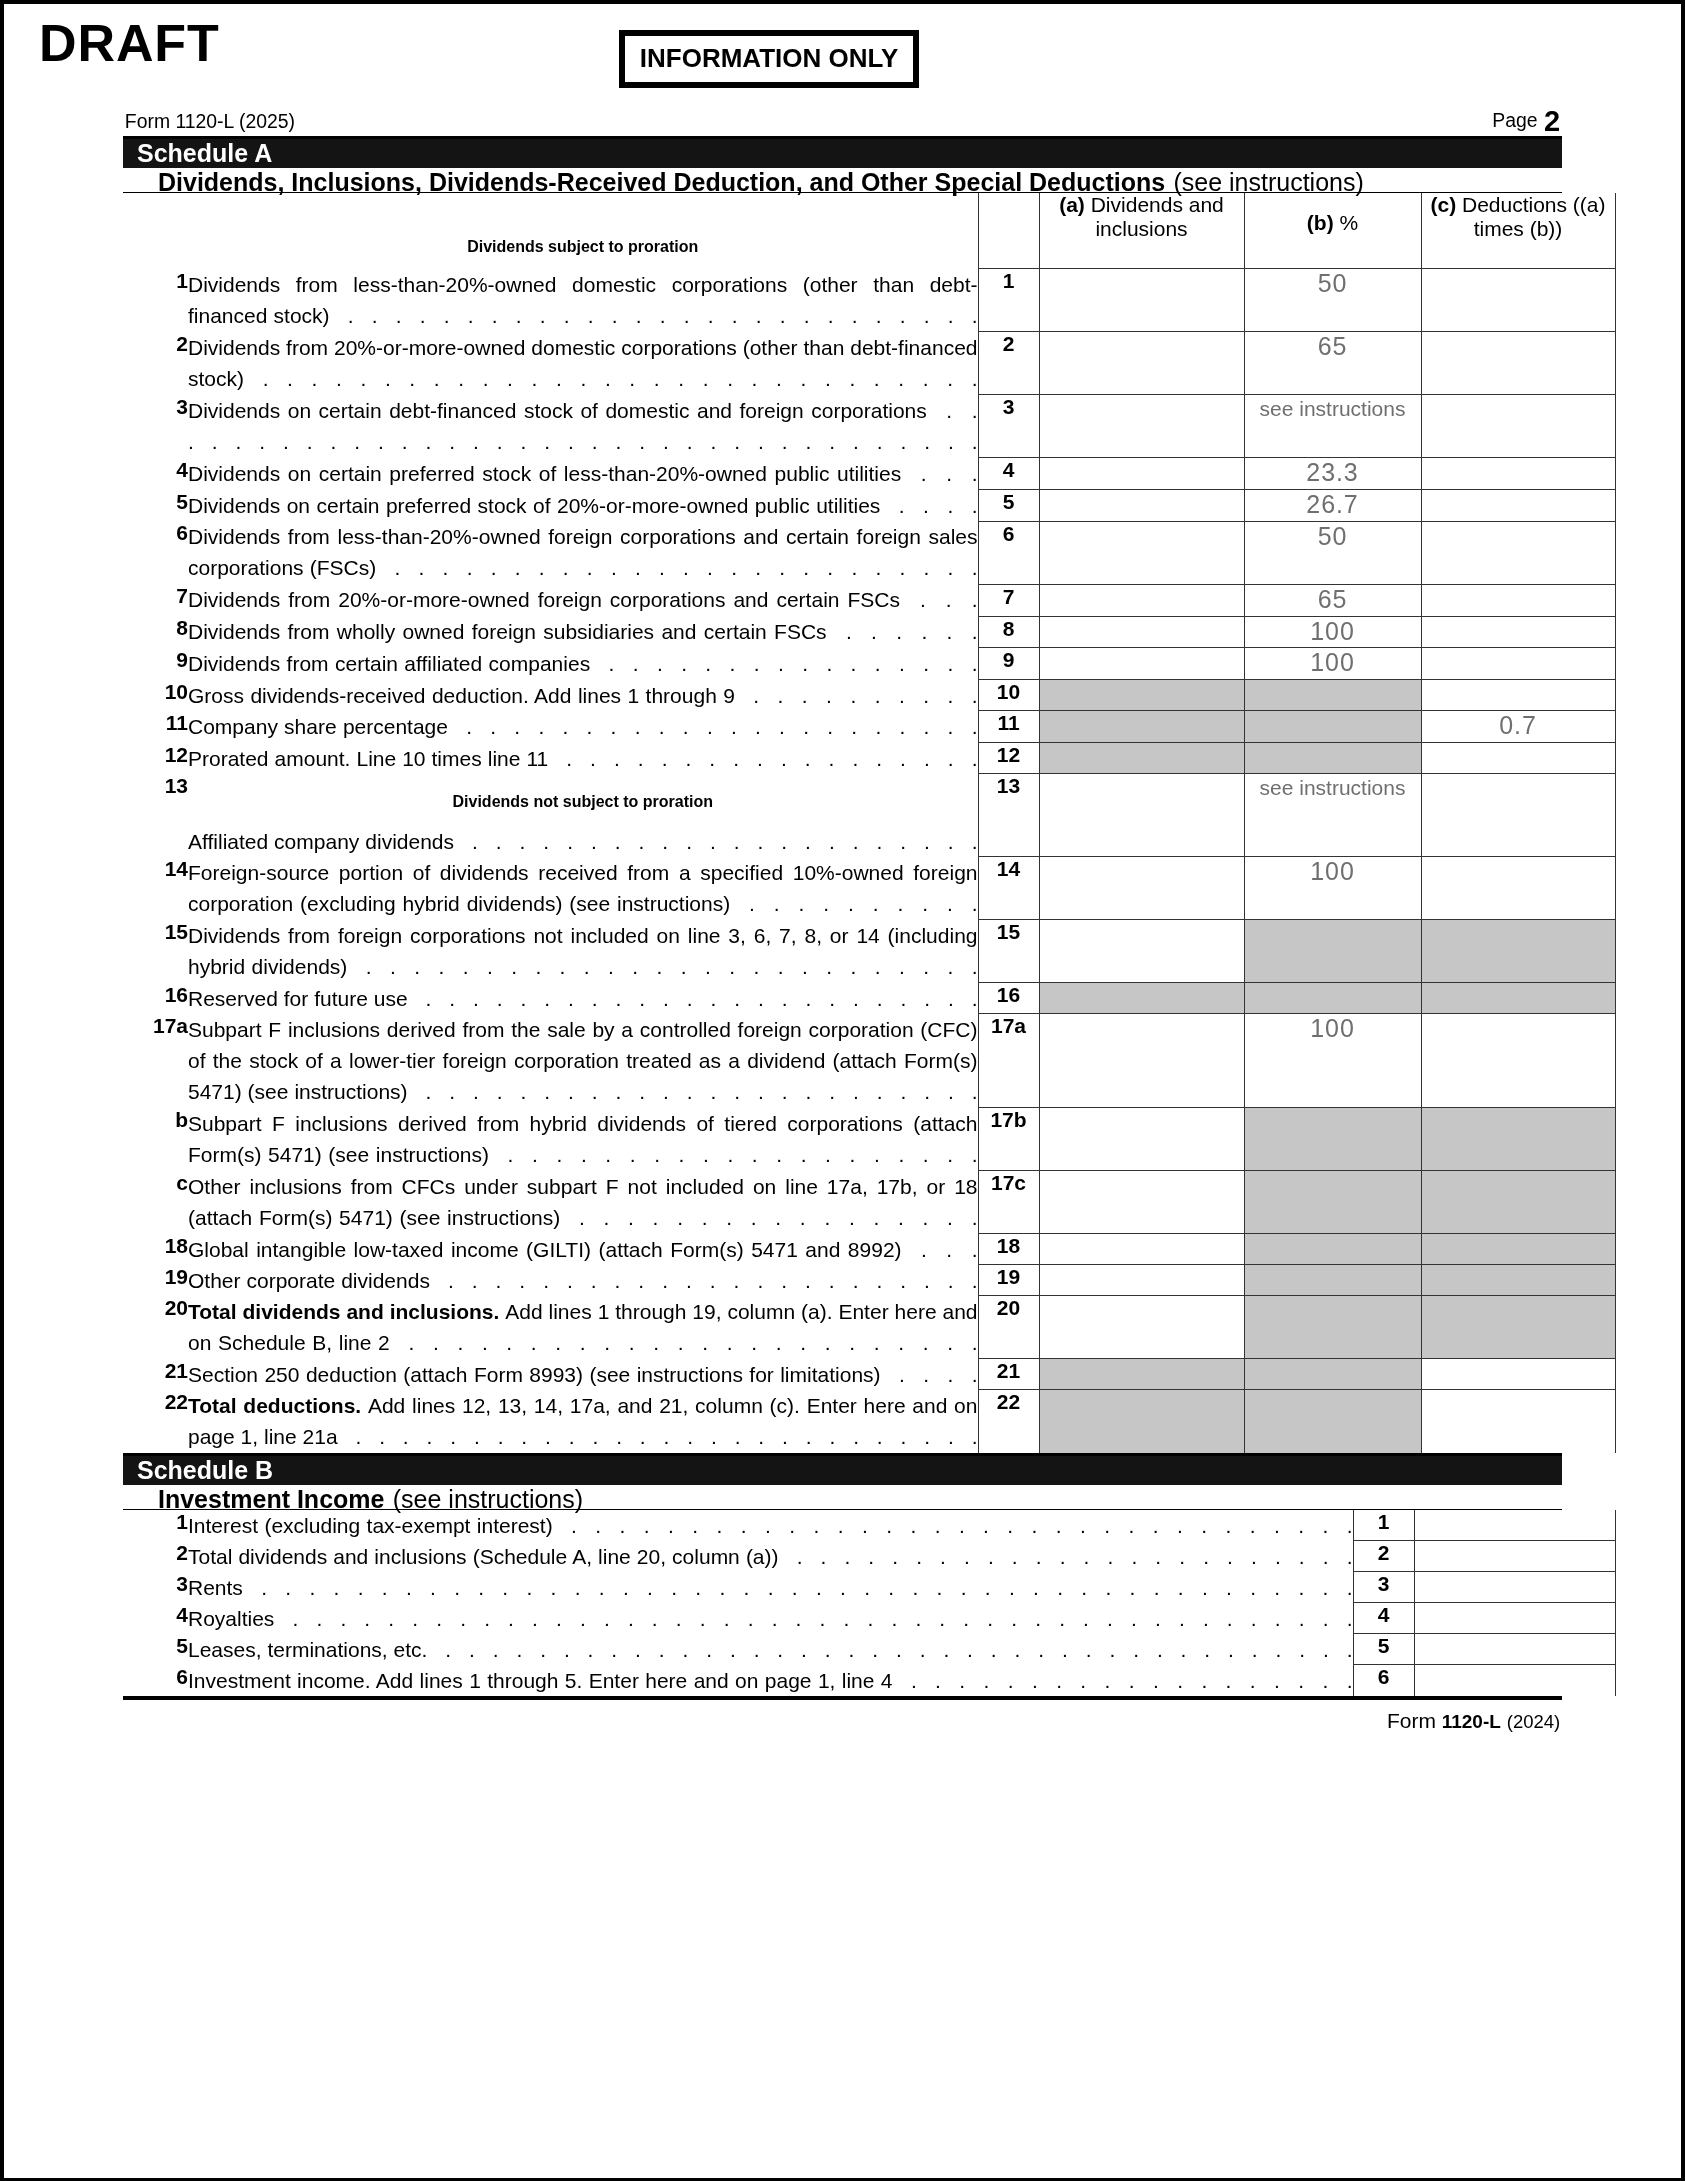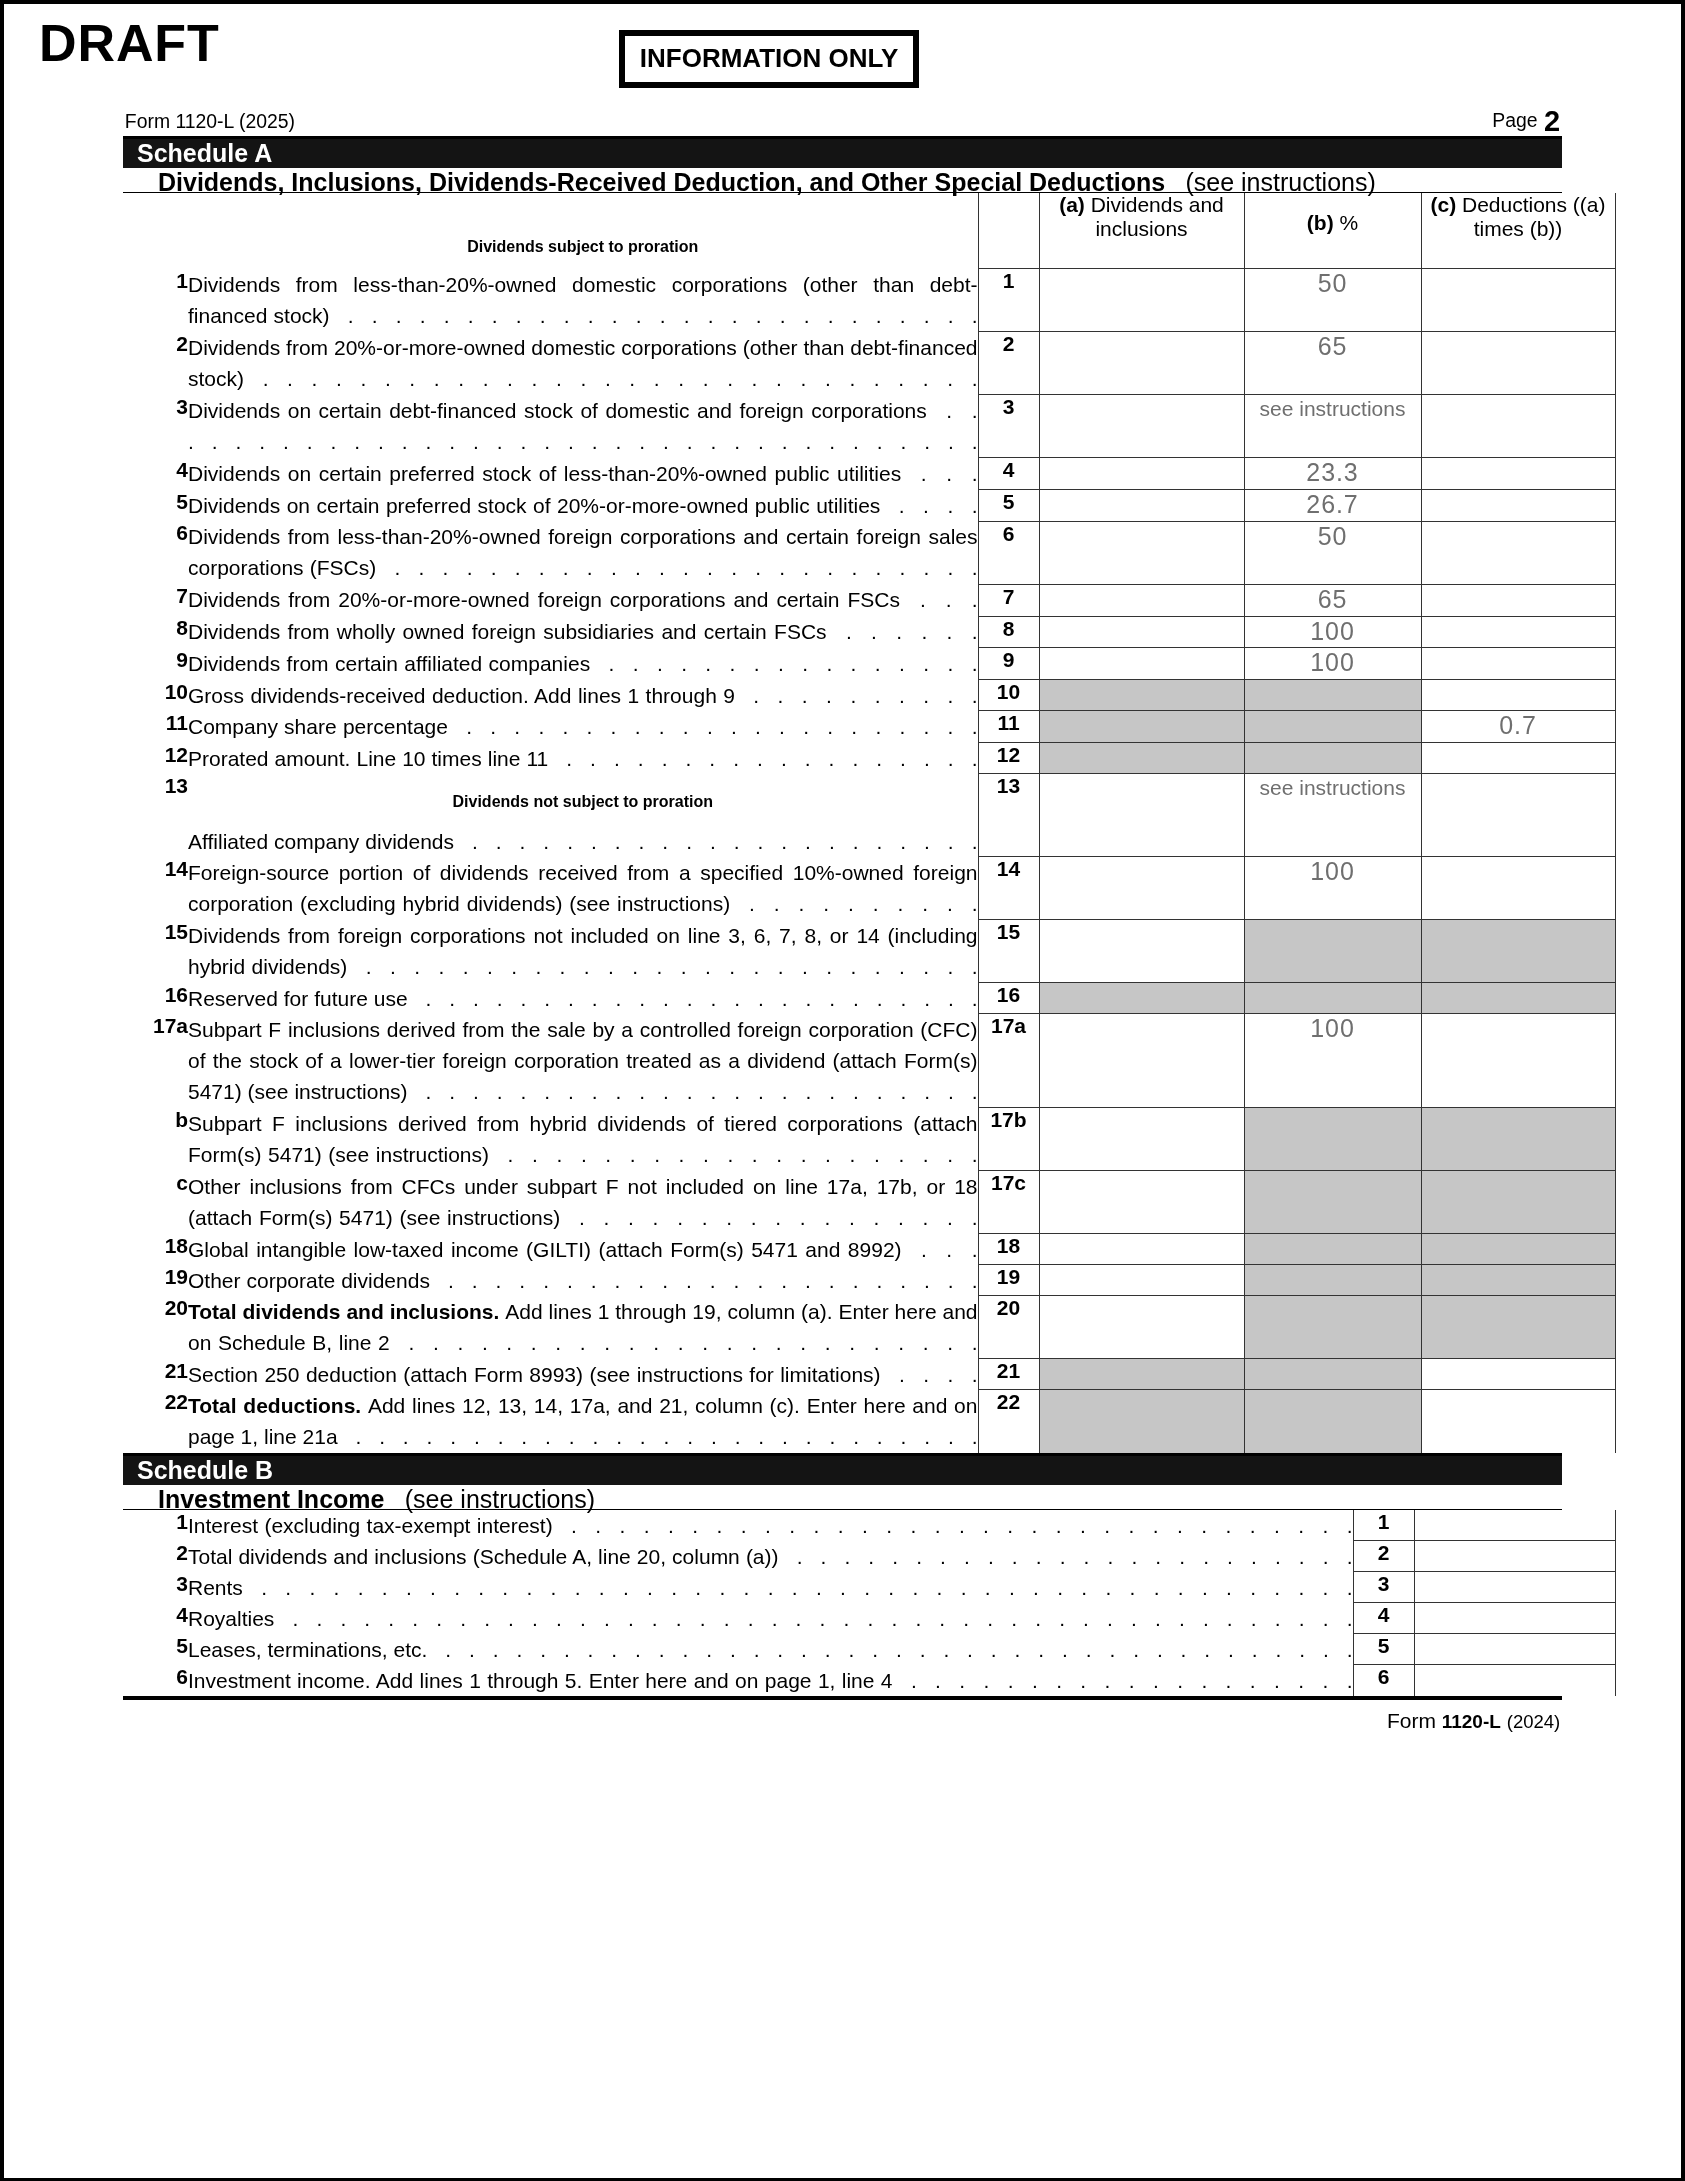--- a/index.html
+++ b/index.html
@@ -10,21 +10,21 @@
   .info-banner { position:absolute; top:26px; left:615px; border:6.5px solid #000; padding:7.4px 14.8px; font-size:26px; font-weight:bold; white-space:nowrap; }
 
   .content { margin:0 119px; padding-top:105px; }
 
   .meta-row { display:flex; justify-content:space-between; align-items:flex-end; padding:0 1.8px 2.8px 1.8px; font-size:19.4px; }
   .page-ind { display:flex; align-items:flex-start; }
   .page-num { font-weight:bold; font-size:29px; line-height:24px; margin-left:6.5px; }
 
   .sched-bar { border-top:3.7px solid #000; border-bottom:1.8px solid #000; display:flex; align-items:stretch; height:57px; background:#fff;flex-direction:column; }
   .sched-bar .tab { background:#141414; color:#fff; font-weight:bold; font-size:25px; padding:0 14px; display:flex; align-items:center; }
-  .sched-bar .bar-title { display:flex; align-items:center; margin-left:35px; font-size:25px;gap:12px; }
+  .sched-bar .bar-title { display:flex; align-items:center; margin-left:35px; font-size:25px; }
   .sched-bar .bar-title b { font-weight:bold; }
   .sched-bar .bar-note { font-weight:normal; margin-left:8.3px; }
 
   table.grid { width:100%; border-collapse:collapse; table-layout:fixed; }
   table.grid td { padding:0; vertical-align:top; font-size:21px; }
 
   td.gutter { font-weight:bold; text-align:right; padding:5.5px 24px 0 0; }
   td.desc { padding:4.6px 7.4px 0 0; }
   .clip { overflow:hidden; text-align:justify; line-height:31px; }
   .clip.h1 { height:31px; } .clip.h2 { height:63px; } .clip.h3 { height:94px; }

